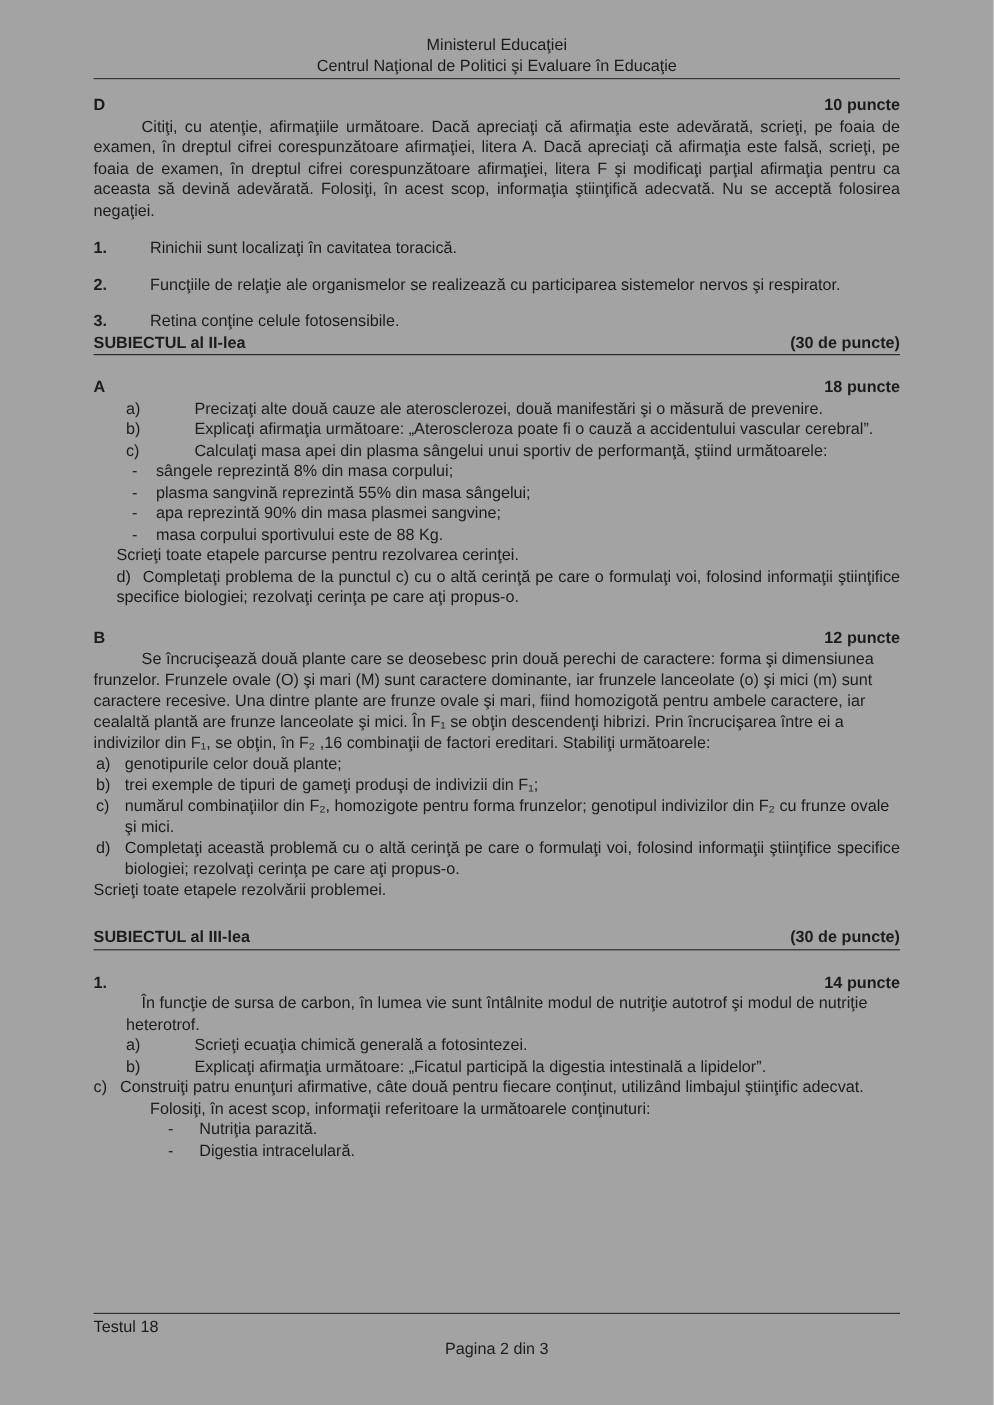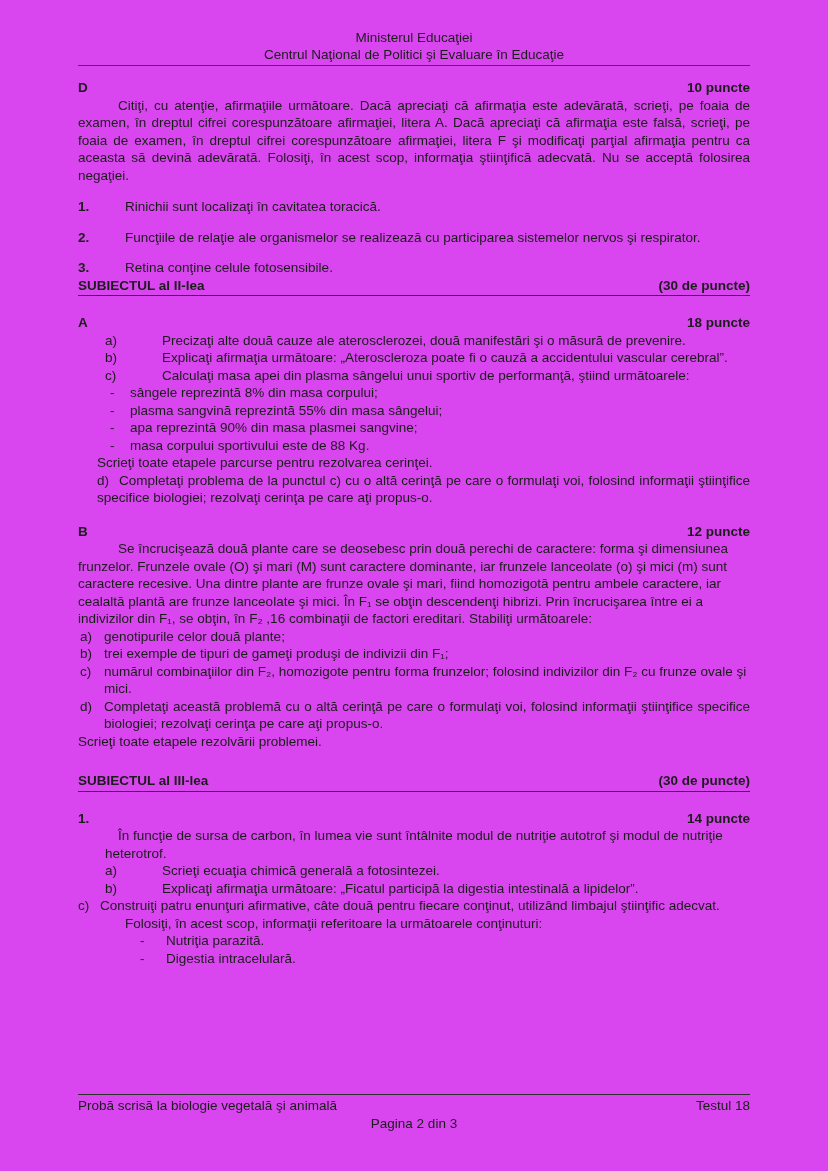--- a/index.html
+++ b/index.html
@@ -5,21 +5,21 @@
   html,body { margin:0; padding:0; }
   body {
     width:828px; height:1171px;
     background:#ffffff;
     font-family:"Liberation Sans","DejaVu Sans",sans-serif;
     font-size:13.5px;
     line-height:17.5px;
     color:#1c1c1c;
     -webkit-font-smoothing:antialiased;
   }
-  .page { position:relative; width:828px; height:1171px; overflow:hidden; background:#d946ef; }
+  .page { position:relative; width:828px; height:1171px; overflow:hidden; background:#a3a3a3; }
   .content { padding:30px 78px 0 78px; }
 
   .doc-header { text-align:center; border-bottom:1px solid #3a3a3a; padding-bottom:2px; }
   .doc-header div { line-height:16.5px; }
 
   .points-row { display:flex; justify-content:space-between; font-weight:700; }
   .subject-row { display:flex; justify-content:space-between; font-weight:700; border-bottom:1.6px solid #2a2a2a; padding-bottom:1px; }
 
   p { margin:0; }
   .just { text-align:justify; }
@@ -159,21 +159,21 @@
       <div class="b-item">
         <span class="marker">a)</span>
         <div class="itext">genotipurile celor două plante;</div>
       </div>
       <div class="b-item">
         <span class="marker">b)</span>
         <div class="itext">trei exemple de tipuri de gameţi produşi de indivizii din F₁;</div>
       </div>
       <div class="b-item">
         <span class="marker">c)</span>
-        <div class="itext">numărul combinaţiilor din F₂, homozigote pentru forma frunzelor; folosind indivizilor din F₂ cu frunze ovale şi mici.</div>
+        <div class="itext">numărul combinaţiilor din F₂, homozigote pentru forma frunzelor; genotipul indivizilor din F₂ cu frunze ovale şi mici.</div>
       </div>
       <div class="b-item">
         <span class="marker">d)</span>
         <div class="itext just">Completaţi această problemă cu o altă cerinţă pe care o formulaţi voi, folosind informaţii ştiinţifice specifice biologiei; rezolvaţi cerinţa pe care aţi propus-o.</div>
       </div>
 
       <p>Scrieţi toate etapele rezolvării problemei.</p>
     </section>
 
     <div class="subject-row mt-subj3">
@@ -210,18 +210,17 @@
       <div class="dash-item deep">
         <span class="dash">-</span>
         <div class="itext">Digestia intracelulară.</div>
       </div>
     </section>
 
   </div>
 
   <div class="doc-footer">
     <div class="footer-row">
-      <span>Probă scrisă la biologie vegetală şi animală</span>
       <span>Testul 18</span>
     </div>
     <div class="footer-center">Pagina 2 din 3</div>
   </div>
 </div>
 
 </body></html>

